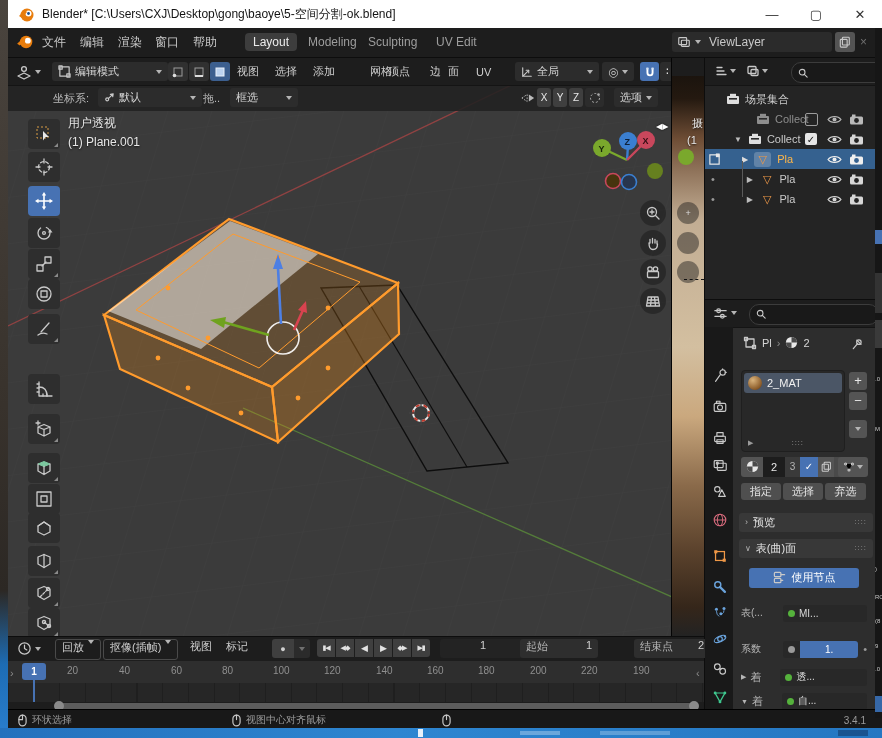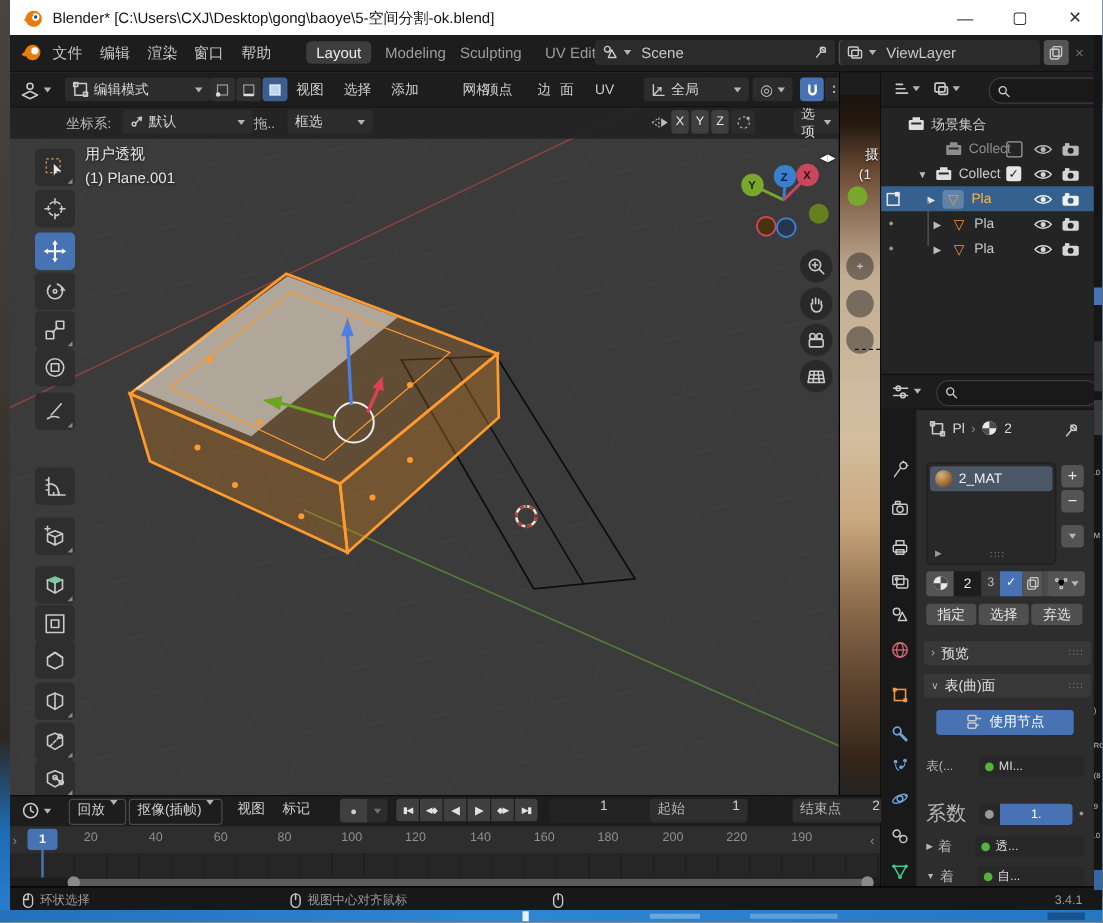--- a/index.html
+++ b/index.html
@@ -139,41 +139,20 @@
       <div class="tb" style="left:292px">
           <span class="wtab">Modeling</span>
         </div>
       <div class="tb" style="left:352px">
           <span class="wtab">Sculpting</span>
         </div>
       <div class="tb" style="left:420px">
           <span class="wtab">UV Edit</span>
         </div>
 
-      <div class="tb" style="left:468px">
-        <div class="idfield" style="width:182px">
-          <svg class="pic" width="14" height="14" viewBox="0 0 16 16">
-            <circle cx="5.5" cy="5" r="2.6"></circle>
-              <path d="M9.5,5.5 L13.5,12.5 H6.5 Z"></path>
-            </svg>
-          <span class="caret"></span>
-          <span style="margin-left:4px">Scene</span>
-          <svg class="pic" width="12" height="12" viewBox="0 0 14 14" style="margin-left:auto">
-            <circle cx="8.5" cy="4.5" r="2.4"></circle>
-              <path d="M7,6 L2.5,11.5 M10.8,6.8 L6.3,2.3"></path>
-            </svg>
-        </div>
-        <div class="btn" style="width:20px;height:20px;margin-left:3px">
-          <svg class="pic" width="12" height="12" viewBox="0 0 14 14">
-            <rect x="4" y="1.5" width="8" height="9" rx="1"></rect>
-              <rect x="1.5" y="4" width="8" height="9" rx="1" fill="#2d2d2d"></rect>
-            </svg>
-        </div>
-        <span style="margin-left:4px;color:#6f6f6f">×</span>
-      </div>
 
       <div class="tb" style="left:664px">
         <div class="idfield" style="width:150px">
           <svg class="pic" width="14" height="14" viewBox="0 0 16 16">
             <rect x="2" y="3" width="9" height="8" rx="1"></rect>
               <rect x="5" y="6" width="9" height="7" rx="1"></rect>
             </svg>
           <span class="caret"></span>
           <span style="margin-left:4px">ViewLayer</span>
         </div>
@@ -371,21 +350,21 @@
                 <div class="btn" style="width:14px;height:19px;background:#3f3f3f;font-size:10px">
                     <span>Z</span>
                   </div>
               </div>
               <div class="btn" style="position:absolute;left:577px;top:3px;width:19px;height:19px;background:#2c2c2c">
                 <svg width="12" height="12" viewBox="0 0 12 12">
                     <circle cx="6" cy="6" r="4.5" fill="none" stroke="#aaa" stroke-dasharray="2 2"></circle>
                     <circle cx="9.5" cy="2.5" r="1.3" fill="#aaa"></circle>
                   </svg>
               </div>
-              <div class="chip" style="position:absolute;left:627px;top:3px">
+              <div class="chip" style="position:absolute;left:606px;top:3px">
                 <span>选项</span>
                 <span class="caret"></span>
               </div>
             </div>
 
             <span class="abs" style="left:645px;top:4px;z-index:7;color:#c9c9c9;font-size:13px"></span>
 
             <div class="ovl" style="left:60px;top:57px;font-size:12px">用户透视</div>
             <div class="ovl" style="left:60px;top:77px;font-size:12px">(1) Plane.001</div>
 
@@ -976,21 +955,21 @@
           </div>
 
           <div class="prow" style="left:36px;top:305px;width:126px">
             <span style="width:42px;color:#b5b5b5;font-size:10px">表(...</span>
             <div class="vfield" style="flex:1">
               <span class="gdot"></span>
               <span>MI...</span>
             </div>
           </div>
           <div class="prow" style="left:36px;top:341px;width:126px">
-            <span style="width:42px;color:#b5b5b5;font-size:16px">系数</span>
+            <span style="width:42px;color:#b5b5b5;font-size:10px">系数</span>
             <div style="display:flex;height:17px;flex:1">
               <div style="width:17px;background:#282828;border-radius:3px 0 0 3px;display:flex;align-items:center;justify-content:center">
                 <span style="width:7px;height:7px;border-radius:50%;background:#9a9a9a"></span>
                 </div>
               <div style="flex:1;background:#4772b3;border-radius:0 3px 3px 0;display:flex;align-items:center;justify-content:center;color:#fff;font-size:10px">
                 <span>1.</span>
                 </div>
             </div>
             <span style="margin-left:5px;color:#9a9a9a">•</span>
           </div>

